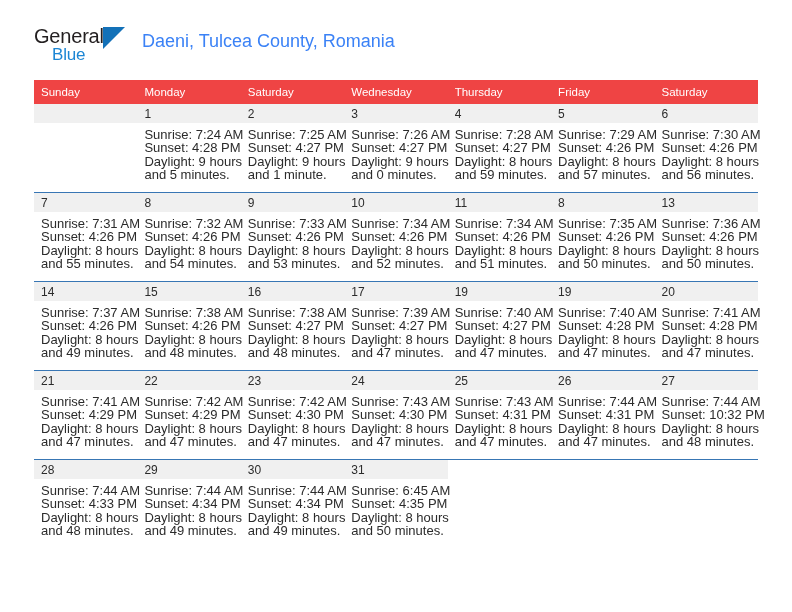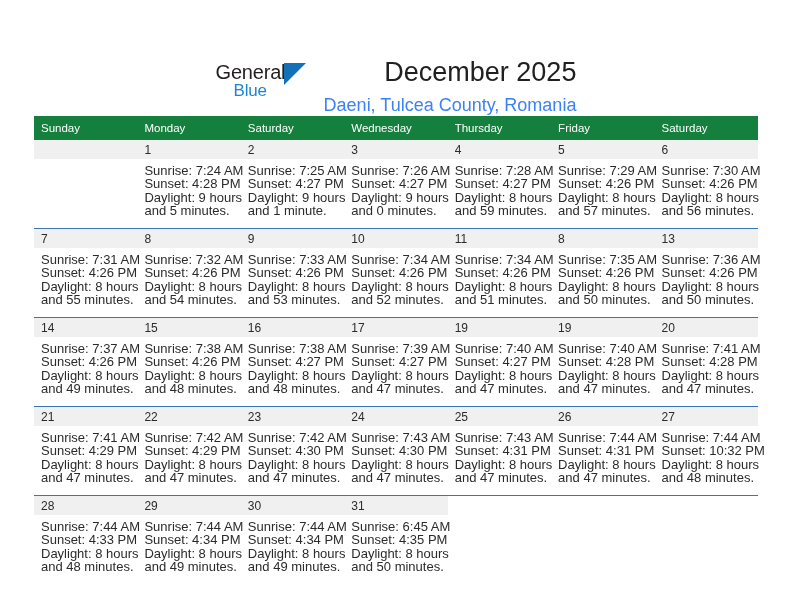--- a/index.html
+++ b/index.html
@@ -19,25 +19,24 @@
     width: 792px;
     height: 612px;
     box-sizing: border-box;
     padding: 0 34px;
   }
 
   
   .header {
     display: flex;
     align-items: flex-start;
-    justify-content: center;
+    justify-content: flex-start;
     height: 72px;
     padding-top: 22px;
     box-sizing: border-box;
-    margin-top: 36px;
   }
   .logo {
     display: block;
     position: relative;
     width: 108px;
     padding-top: 4px;
   }
   .logo-row1 {
     display: flex;
     align-items: flex-start;
@@ -83,21 +82,21 @@
   }
 
   
   .cal {
     width: 724px;
     border-collapse: collapse;
     table-layout: fixed;
     margin-top: 8px;
   }
   .cal th {
-    background: #15803d;
+    background: #ef4444;
     color: #ffffff;
     font-weight: normal;
     font-size: 11.5px;
     text-align: left;
     padding: 6px 0 6px 7px;
     height: 10px;
     border: none;
   }
   .cal td {
     vertical-align: top;
@@ -146,21 +145,20 @@
 
     <div class="logo">
       <div class="logo-row1">
         <span class="logo-general">General</span>
         <span class="logo-tri"></span>
       </div>
       <div class="logo-blue">Blue</div>
     </div>
 
     <div class="titles">
-      <h1 class="cal-title">December 2025</h1>
       <div class="cal-sub">Daeni, Tulcea County, Romania</div>
     </div>
 
   </div>
 
   <table class="cal">
     <thead>
       <tr id="weekday-row">
           <th>Sunday</th>
           <th>Monday</th>

